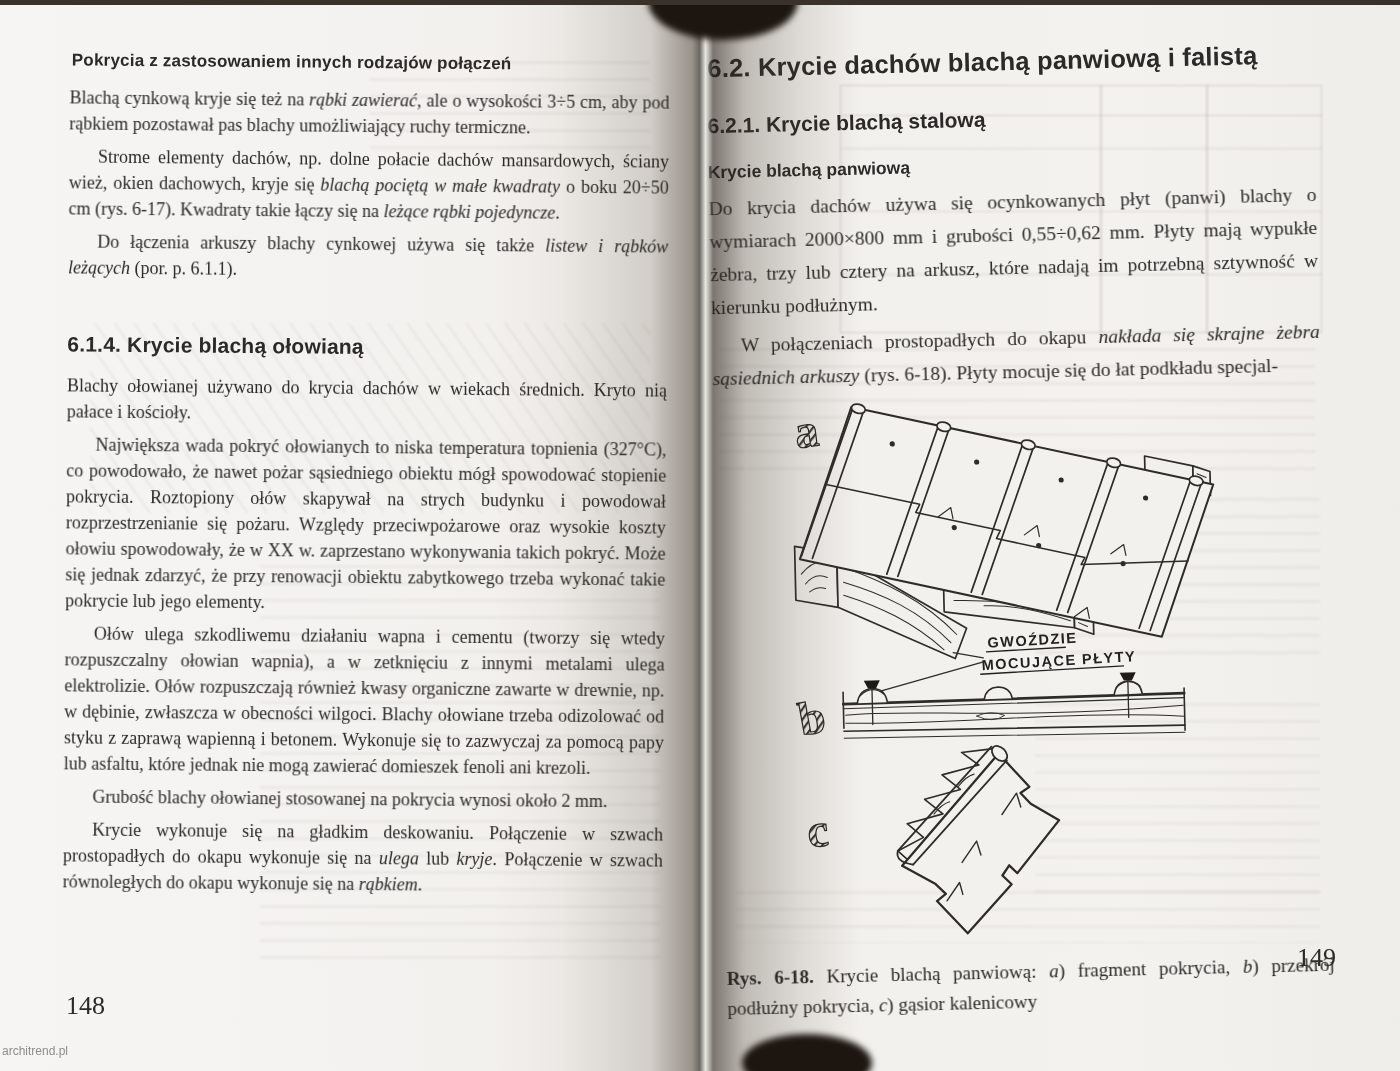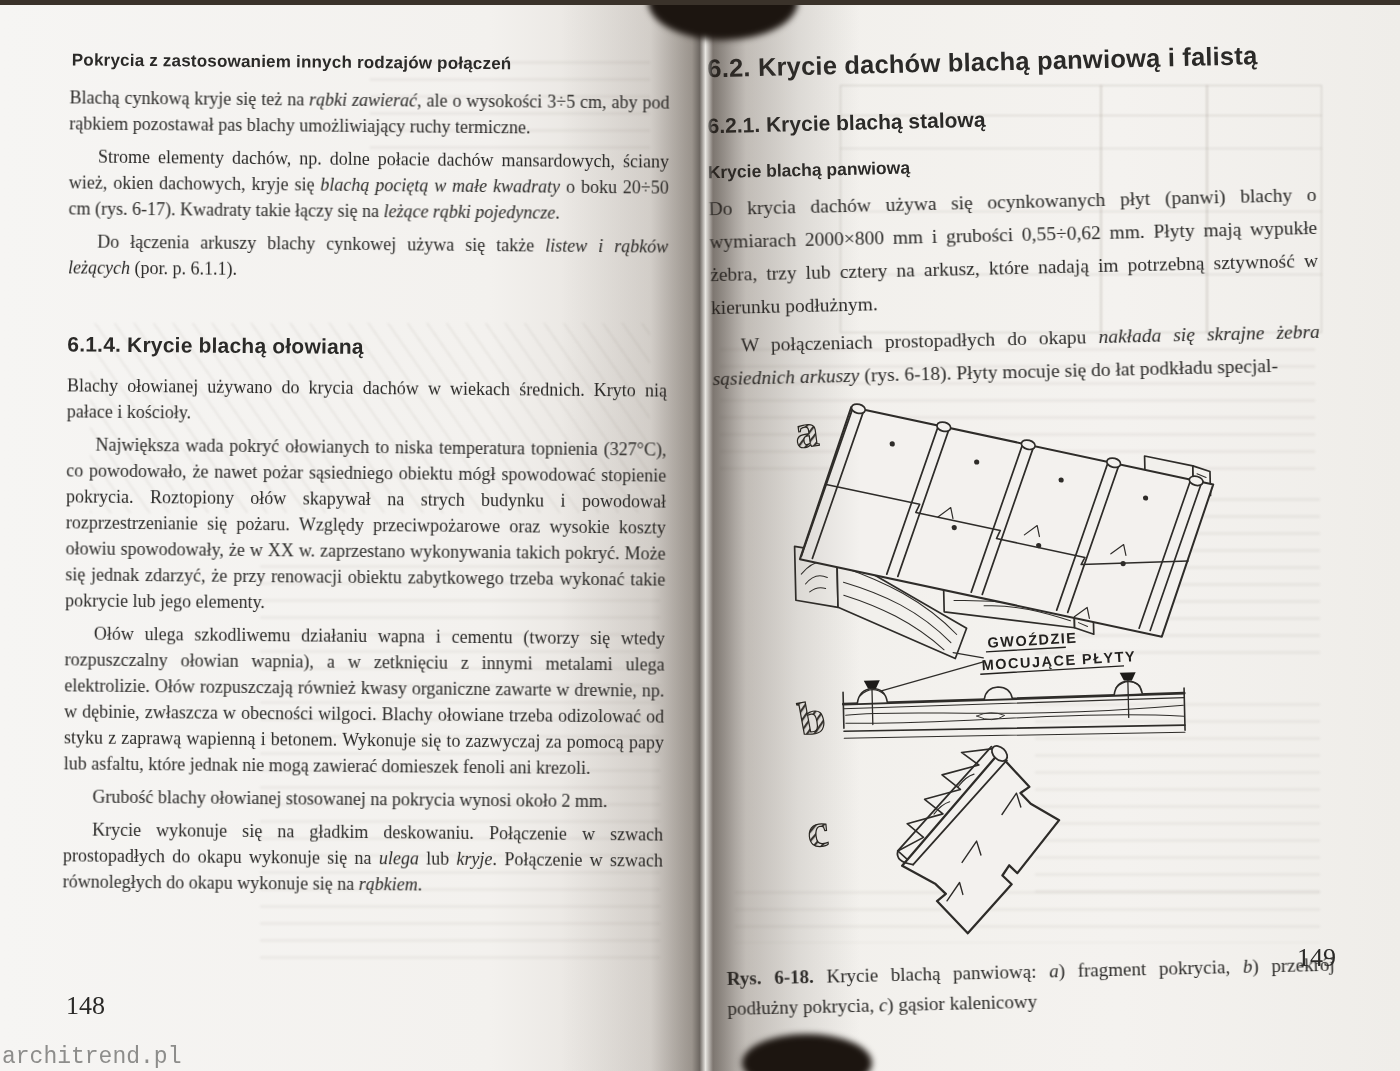--- a/index.html
+++ b/index.html
@@ -41,21 +41,21 @@
   .it{font-style:italic;}
   .bd{font-weight:bold;}
   h2.sec{font-family:"Liberation Sans",sans-serif;font-size:21px;margin:30px 0 16px 0;letter-spacing:.2px;}
   h1.chap{font-family:"Liberation Sans",sans-serif;font-size:25.5px;margin:44px 0 0 2px;letter-spacing:.2px;}
   h2.chap2{font-family:"Liberation Sans",sans-serif;font-size:21px;margin:31px 0 0 1px;}
   h3.chap3{font-family:"Liberation Sans",sans-serif;font-size:17.5px;margin:24px 0 9px 0;}
   .pagenum{position:absolute;font-size:26px;z-index:4;}
   #pn-left{left:66px;top:986px;}
   #pn-right{right:64px;top:940px;text-align:center;}
   #watermark{position:absolute;left:2px;top:1044px;z-index:9;color:#8d8d8b;
-    font-family:Liberation Mono, monospace;font-size:23px;}
+    font-family:Liberation Sans, sans-serif;font-size:12px;}
   
   .figurebox{position:relative;width:545px;height:560px;margin:2px 0 0 26px;}
   .figurebox svg{position:absolute;left:0;top:0;}
   .figcaption{font-size:19px;line-height:30px;text-align:justify;margin:4px 0 0 0;filter:blur(.22px);}
   .fig-ann{font-family:"Liberation Sans",sans-serif;font-weight:bold;font-size:14.5px;letter-spacing:1.5px;fill:#23211f;}
   .figletter{font-family:"Liberation Serif",serif;font-weight:bold;font-size:47px;stroke:#26241f;stroke-width:1.2;}
 </style>
 </head>
 <body>
 

